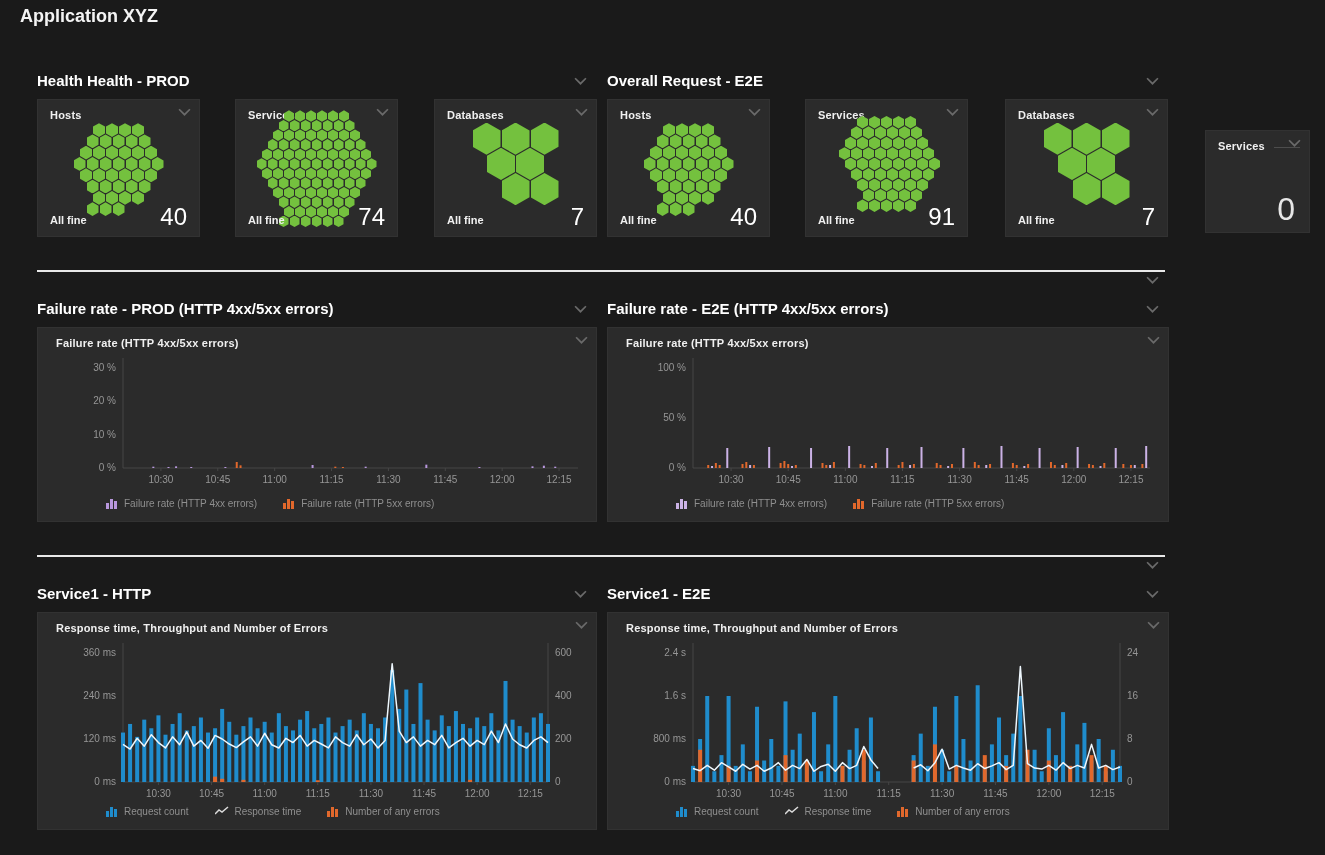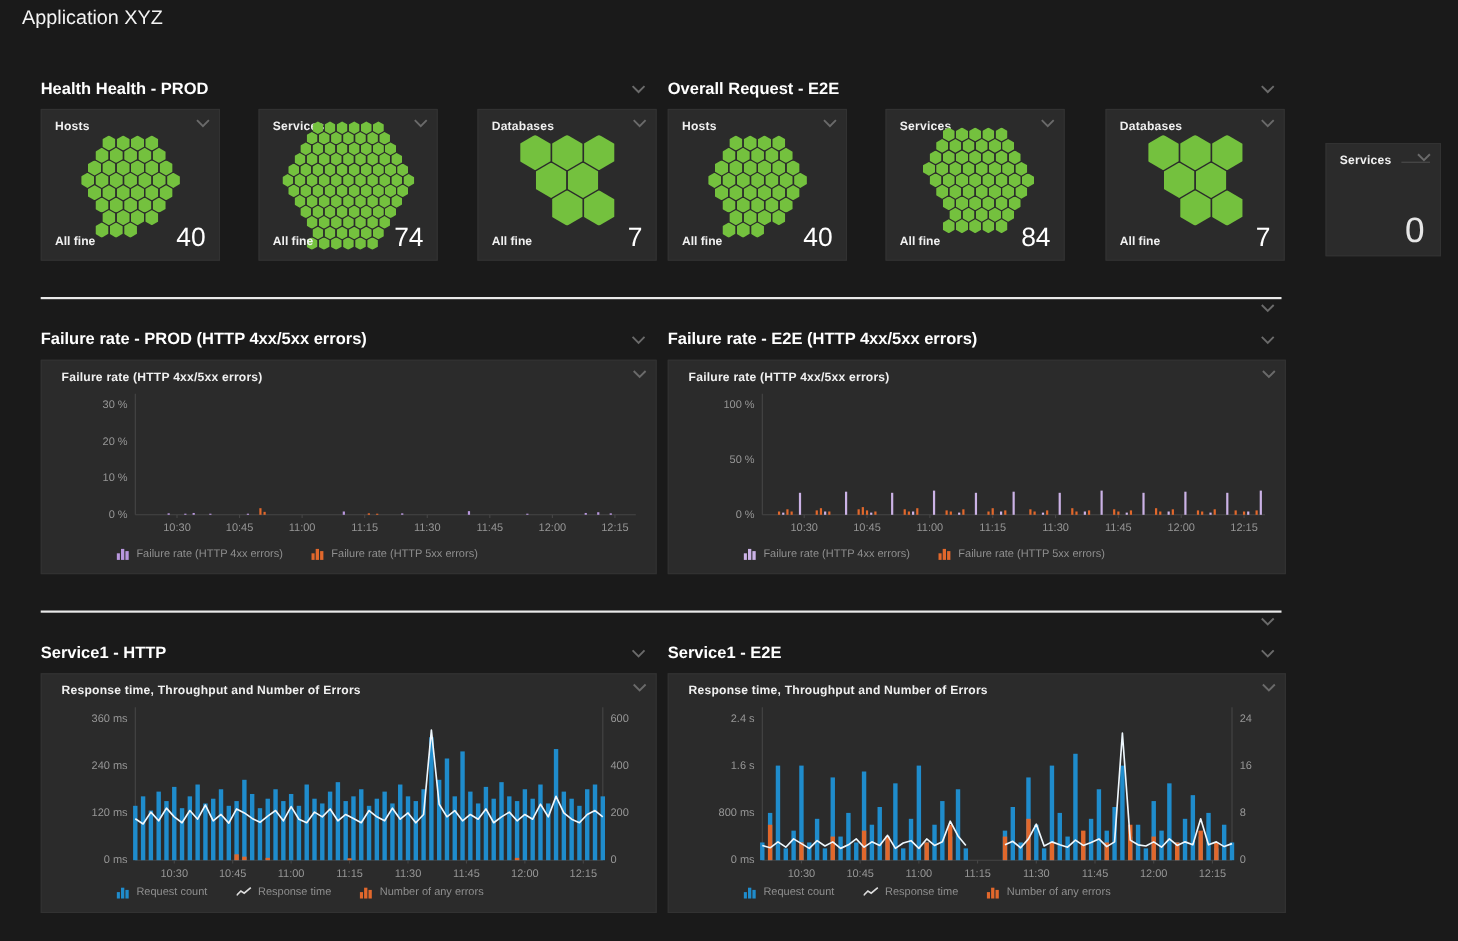--- a/index.html
+++ b/index.html
@@ -1,19 +1,19 @@
 <!DOCTYPE html>
 <html><head>
 <meta charset="utf-8">
 <style>
   html,body{margin:0;padding:0;background:#1a1a1a;}
   body{position:relative;width:1325px;height:855px;overflow:hidden;
        font-family:"Liberation Sans",sans-serif;color:#fff;}
   .abs{position:absolute;}
-  .app-title{left:20px;top:6px;font-size:18px;font-weight:400;color:#f4f4f4;}
+  .app-title{left:20px;top:6px;font-size:18px;font-weight:700;color:#f4f4f4;}
   .sec-title{font-size:15px;font-weight:bold;color:#fff;white-space:nowrap;}
   .chev{width:13px;height:9px;display:block;}
   .chev path{fill:none;stroke:#6a6a6a;stroke-width:1.6;}
   .chev-btn{width:16px;height:12px;cursor:pointer;}
   .divider{height:2px;background:#e9e9e9;}
   .tile{background:#2b2b2b;border:1px solid #323232;box-sizing:border-box;}
   .tile-head{position:absolute;left:12px;top:9px;font-size:11px;font-weight:bold;color:#f0f0f0;letter-spacing:.2px;}
   .tile-chev{position:absolute;right:8px;top:8px;}
   .hexwrap{position:absolute;left:0;right:0;top:24px;bottom:32px;}
   .hex{position:absolute;clip-path:polygon(50% 0%,100% 25%,100% 75%,50% 100%,0% 75%,0% 25%);}
@@ -338,21 +338,21 @@
       <div class="hex" style="width: 11px; height: 12.65px; background: rgb(116, 193, 62); left: 99px; top: -8.14px;"></div>
       <div class="hex" style="width: 11px; height: 12.65px; background: rgb(116, 193, 62); left: 87px; top: -8.14px;"></div>
       <div class="hex" style="width: 11px; height: 12.65px; background: rgb(116, 193, 62); left: 75px; top: -8.14px;"></div>
       <div class="hex" style="width: 11px; height: 12.65px; background: rgb(116, 193, 62); left: 63px; top: -8.14px;"></div>
       <div class="hex" style="width: 11px; height: 12.65px; background: rgb(116, 193, 62); left: 51px; top: -8.14px;"></div>
       <div class="hex" style="width: 11px; height: 12.65px; background: rgb(116, 193, 62); left: 45px; top: 2.3px;"></div>
       <div class="hex" style="width: 11px; height: 12.65px; background: rgb(116, 193, 62); left: 39px; top: 12.74px;"></div>
       <div class="hex" style="width: 11px; height: 12.65px; background: rgb(116, 193, 62); left: 33px; top: 23.18px;"></div>
     </div>
   <div class="tile-status">All fine</div>
-  <div class="tile-count">84</div>
+  <div class="tile-count">91</div>
 </div>
 <div class="abs tile" style="left:1005px;top:99px;width:163px;height:138px;">
   <div class="tile-head">Databases</div>
   <div class="tile-chev">
       <svg class="chev" viewBox="0 0 12 8">
         <path d="M1 1 L6 6 L11 1"></path>
       </svg>
     </div>
   <div class="hexwrap">
       <div class="hex" style="width: 28px; height: 32.2px; background: rgb(116, 193, 62); left: 37.5px; top: -1.47px;"></div>

